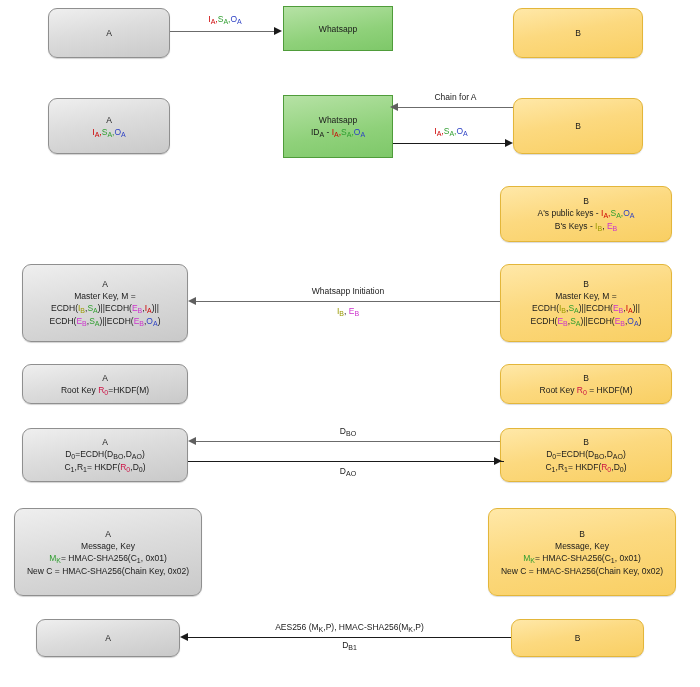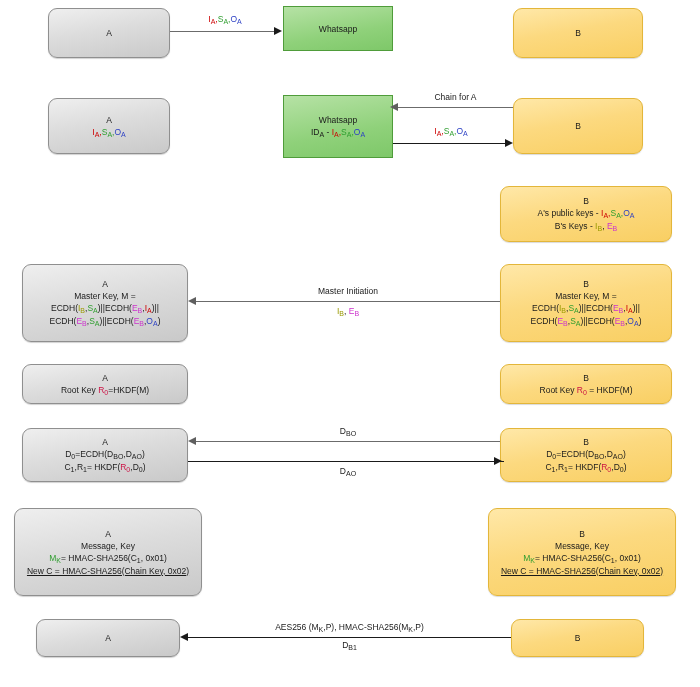--- a/index.html
+++ b/index.html
@@ -30,21 +30,21 @@
     border-color:#e3b63a;
     box-shadow:0 1px 1px rgba(0,0,0,.15);
   }
   .node.green{
     background:linear-gradient(170deg,#b6e2a5 0%,#8fd17a 60%,#7ec869 100%);
     border-color:#4f9c3a;
     border-radius:0;
     box-shadow:none;
   }
   .node .ln{white-space:nowrap;}
-  .node .ln.wrap{white-space:normal;text-decoration:underline;}
+  .node .ln.wrap{white-space:normal;}
 
   
   .edge{position:absolute;height:0;border-top-width:1px;border-top-style:solid;}
   .edge.black{border-top-color:#1a1a1a;}
   .edge.gray{border-top-color:#6b6b6b;}
   .arrow{position:absolute;width:0;height:0;}
   .arrow.right.black{border-top:4px solid transparent;border-bottom:4px solid transparent;border-left:8px solid #1a1a1a;}
   .arrow.left.black{border-top:4px solid transparent;border-bottom:4px solid transparent;border-right:8px solid #1a1a1a;}
   .arrow.left.gray{border-top:4px solid transparent;border-bottom:4px solid transparent;border-right:8px solid #5f5f5f;}
 
@@ -143,21 +143,21 @@
     <div class="ln">
       ECDH(<span class="c-olive">I<sub>B</sub></span>,<span class="c-green">S<sub>A</sub></span>)||ECDH(<span class="c-magenta">E<sub>B</sub></span>,<span class="c-red">I<sub>A</sub></span>)||
     </div>
     <div class="ln">
       ECDH(<span class="c-magenta">E<sub>B</sub></span>,<span class="c-green">S<sub>A</sub></span>)||ECDH(<span class="c-magenta">E<sub>B</sub></span>,<span class="c-blue">O<sub>A</sub></span>)
     </div>
   </div>
 
   <div class="edge gray" style="left:196px;top:301px;width:304px;"></div>
   <div class="arrow left gray" style="left:188px;top:297px;"></div>
-  <div class="edge-label" style="left:230px;top:286px;width:236px;">Master Initiation</div>
+  <div class="edge-label" style="left:230px;top:286px;width:236px;">Whatsapp Initiation</div>
   <div class="edge-label" style="left:230px;top:306px;width:236px;">
     <span class="c-olive">I<sub>B</sub></span>, <span class="c-magenta">E<sub>B</sub></span>
   </div>
 
   <div class="node gray" style="left:22px;top:364px;width:166px;height:40px;">
     <div class="ln">A</div>
     <div class="ln">
       Root Key <span class="c-crimson">R<sub>0</sub></span>=HKDF(M)
     </div>
   </div>

